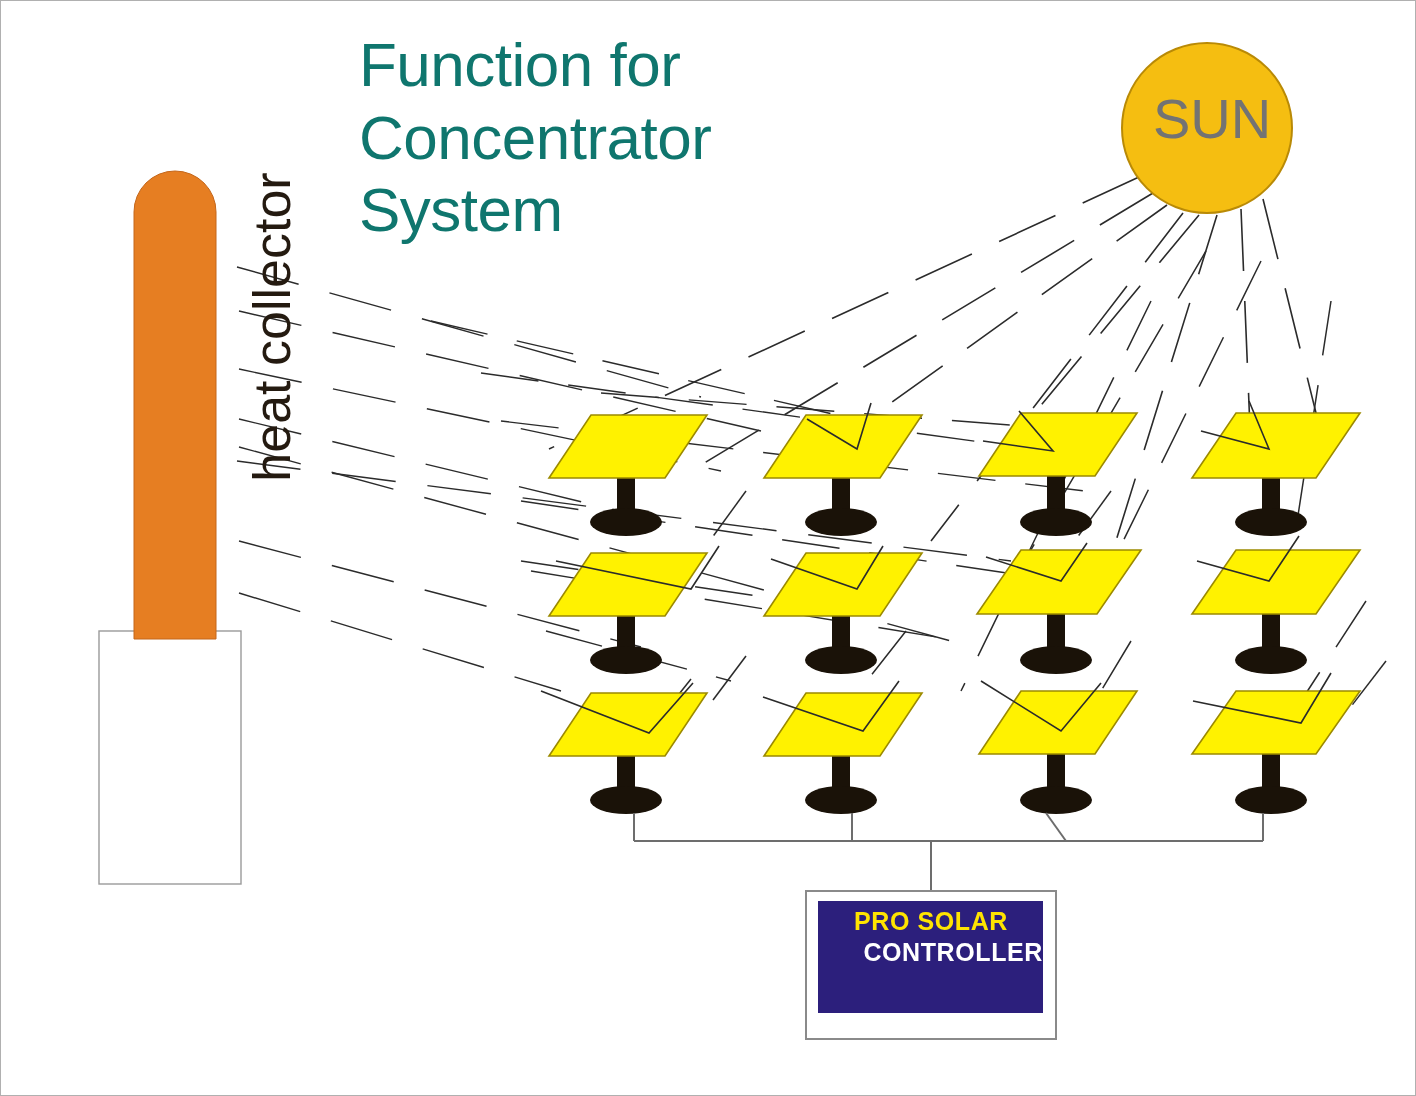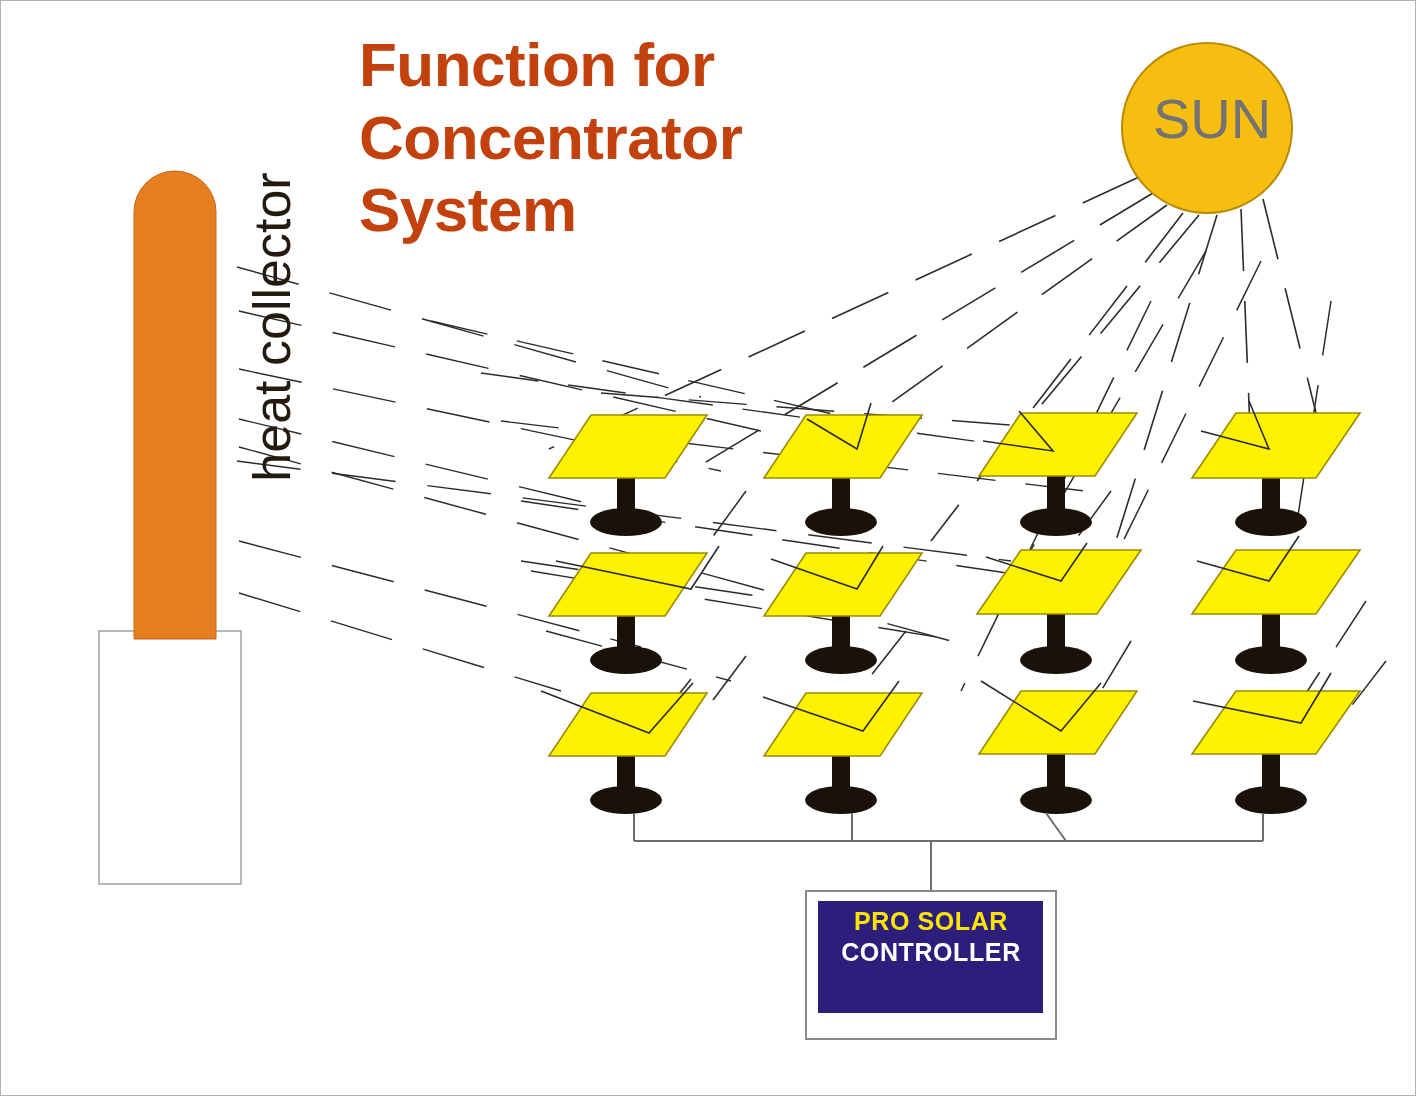--- a/index.html
+++ b/index.html
@@ -27,22 +27,22 @@
     width: 1416px;
     height: 1096px;
   }
   #title {
     position: absolute;
     left: 358px;
     top: 28px;
     width: 520px;
     font-size: 62px;
     line-height: 1.17;
-    color: #c2410c;
-    font-weight: 700;
+    color: #0f766e;
+    font-weight: 400;
     letter-spacing: -0.5px;
     white-space: pre-line;
   }
   #sun-label {
     position: absolute;
     left: 1152px;
     top: 90px;
     width: 140px;
     text-align: left;
     font-size: 56px;
@@ -77,20 +77,21 @@
     color: #ffe400;
   }
   #ctrl-line2 {
     position: absolute;
     left: 818px;
     top: 937px;
     width: 224px;
     font-size: 25px;
     font-weight: bold;
     color: #ffffff;
+    text-align: right;
   }
 </style>
 </head>
 <body>
 
 <div id="canvas">
 
   <svg id="vector-layer" viewBox="0 0 1416 1096">
 
     <g stroke="#2b2b2b" stroke-width="1.6" fill="none" stroke-dasharray="62 30">

